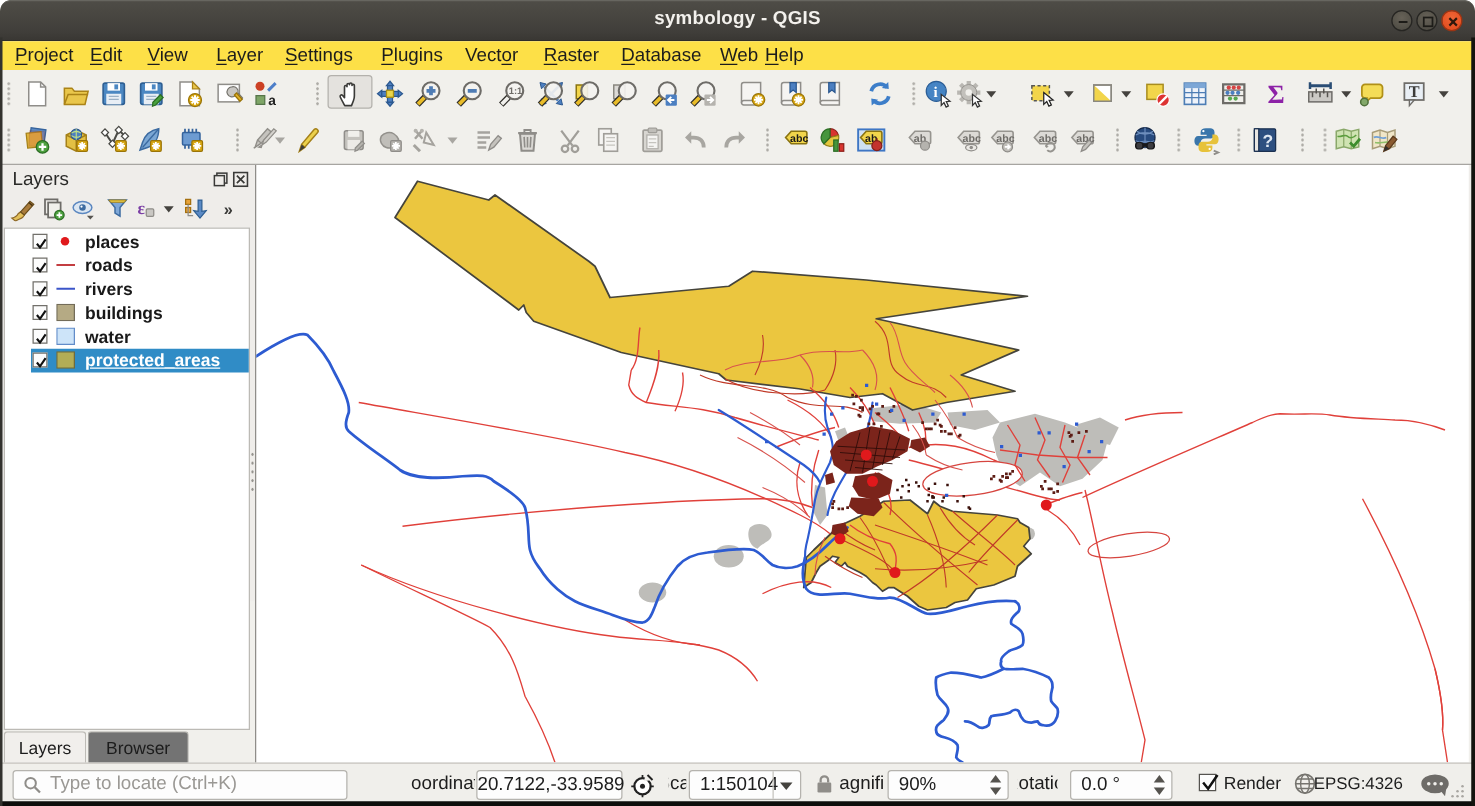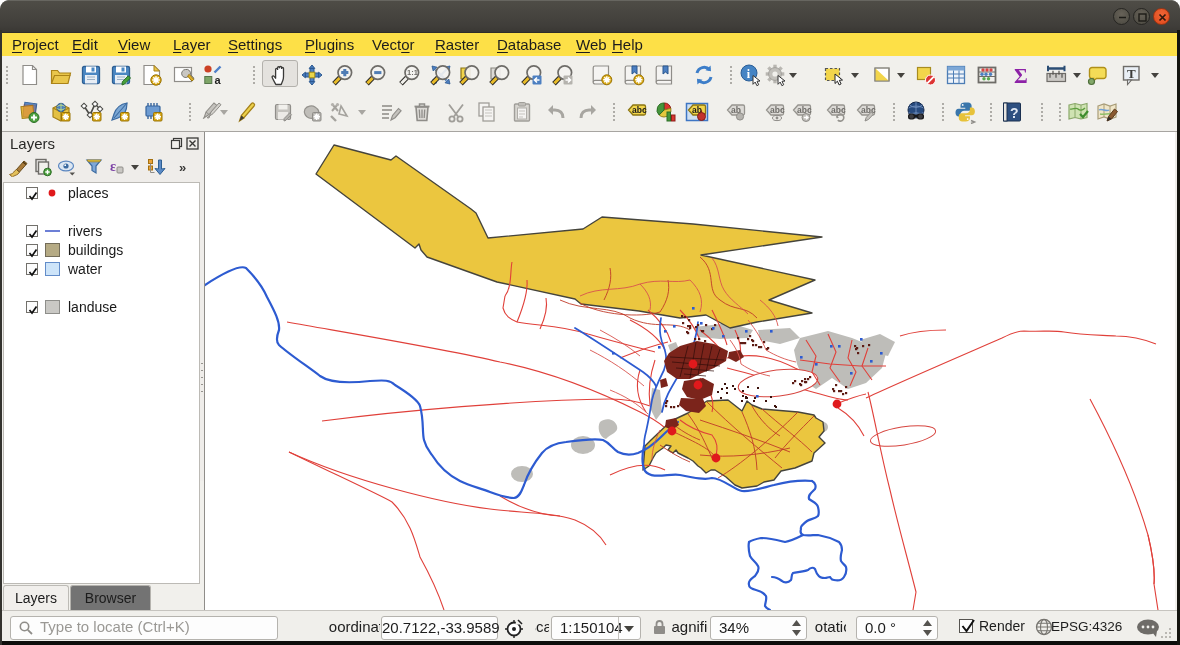--- a/index.html
+++ b/index.html
@@ -17,34 +17,35 @@
 .sep{position:absolute;top:9px;width:4px;height:20px;background-image:radial-gradient(circle,#aeaca7 1px,transparent 1.2px);background-size:4px 4px}
 .drop{position:absolute;top:17px;width:0;height:0;border-left:4px solid transparent;border-right:4px solid transparent;border-top:5px solid #44423e}
 .selbox{position:absolute;left:262px;top:4px;width:36px;height:27px;background:#e4e2de;border:1px solid #b3b1ac;border-radius:3px}
 .main{position:absolute;left:0;top:131px;width:1180px;height:350px;background:#efedea;border-top:1px solid #a7a5a1}
 .panel{position:absolute;left:0;top:0;width:204px;height:479px}
 .ptitle{position:absolute;left:10px;top:3px;font-size:15px;color:#2a2a28}
 .plist{position:absolute;left:3px;top:50px;width:197px;height:402px;background:#fff;border:1px solid #bcbab5}
 .prow{position:absolute;left:0;width:100%;height:19px}
 .pcheck{position:absolute;left:22px;top:3px;width:12px;height:12px;background:#fcfcfc;border:1px solid #72706b}
 .pswatch{position:absolute;left:41px;top:2px;width:15px;height:14px}
-.plabel{position:absolute;left:64px;top:1px;font-size:14px;font-weight:normal;color:#191919}
+.plabel{position:absolute;left:64px;top:1px;font-size:14px;font-weight:bold;color:#191919}
 .tab{position:absolute;top:453px;height:26px;font-size:14px;color:#1c1c1c;text-align:center;line-height:25px}
 .canvas{position:absolute;left:204px;top:0;width:971px;height:479px;background:#fff;border-left:1px solid #8f8d89}
 .status{position:absolute;left:0;top:610px;width:1180px;height:31px;background:#f0efeb;border-top:1px solid #c6c4bf;font-size:15px;color:#1d1d1d}
 .sbox{position:absolute;background:#fdfdfd;border:1px solid #b5b3ae;border-radius:3px;font-size:15px;color:#1d1d1d}
 .slabel2{position:absolute;top:7px;overflow:hidden;white-space:nowrap}.slabel2 span{display:inline-block}
 .spin{position:absolute;right:3px;width:13px}
 .blackbar{position:absolute;left:0;top:641px;width:1180px;height:4px;background:#0d0d0b}
 </style></head>
 <body>
 <div class="win">
     <div style="position:absolute;left:0;top:30px;width:2px;height:615px;background:#33322e;z-index:50"></div>
     <div style="position:absolute;right:0;top:30px;width:3px;height:615px;background:#14140f;z-index:50"></div>
   <div class="titlebar">
+    <div class="title">symbology - QGIS</div>
     <div class="wbtn" style="left:1113px">
         <svg width="13" height="13">
           <line x1="3" y1="6.5" x2="10" y2="6.5" stroke="#1d1c18" stroke-width="1.6"></line>
         </svg>
       </div>
     <div class="wbtn" style="left:1133px">
         <svg width="13" height="13">
           <rect x="3" y="3" width="7" height="7" fill="none" stroke="#1d1c18" stroke-width="1.4"></rect>
         </svg>
       </div>
@@ -512,20 +513,29 @@
       <div class="plist">
         <div class="prow" style="top:1px">
           <span class="pcheck"><svg width="12" height="12">
                 <path d="M2.5 6 L5 9 L9.5 2.5" fill="none" stroke="#111" stroke-width="1.7"></path>
               </svg></span>
           <svg class="pswatch" width="15" height="14">
               <circle cx="7" cy="7" r="3.4" fill="#e0191c"></circle>
             </svg>
           <span class="plabel">places</span>
         </div>
+        <div class="prow" style="top:20px">
+          <span class="pcheck"><svg width="12" height="12">
+                <path d="M2.5 6 L5 9 L9.5 2.5" fill="none" stroke="#111" stroke-width="1.7"></path>
+              </svg></span>
+          <svg class="pswatch" width="15" height="14">
+              <line x1="0" y1="7" x2="15" y2="7" stroke="#c33e41" stroke-width="1.6"></line>
+            </svg>
+          <span class="plabel">roads</span>
+        </div>
         <div class="prow" style="top:39px">
           <span class="pcheck"><svg width="12" height="12">
                 <path d="M2.5 6 L5 9 L9.5 2.5" fill="none" stroke="#111" stroke-width="1.7"></path>
               </svg></span>
           <svg class="pswatch" width="15" height="14">
               <line x1="0" y1="7" x2="15" y2="7" stroke="#3b55c9" stroke-width="1.6"></line>
             </svg>
           <span class="plabel">rivers</span>
         </div>
         <div class="prow" style="top:77px">
@@ -539,28 +549,28 @@
         </div>
         <div class="prow" style="top:58px">
           <span class="pcheck"><svg width="12" height="12">
                 <path d="M2.5 6 L5 9 L9.5 2.5" fill="none" stroke="#111" stroke-width="1.7"></path>
               </svg></span>
           <svg class="pswatch" width="15" height="14">
               <rect x="0.5" y="0.5" width="14" height="13" fill="#b5aa84" stroke="#736c59"></rect>
             </svg>
           <span class="plabel">buildings</span>
         </div>
-        <div class="prow" style="top:115px">
+        <div class="prow" style="top:96px;background:linear-gradient(90deg,#fff 21px,#308cc6 21px,#308cc6 196px,#fff 196px)">
           <span class="pcheck"><svg width="12" height="12">
                 <path d="M2.5 6 L5 9 L9.5 2.5" fill="none" stroke="#111" stroke-width="1.7"></path>
               </svg></span>
           <svg class="pswatch" width="15" height="14">
-              <rect x="0.5" y="0.5" width="14" height="13" fill="#c9c8c4" stroke="#8e8e8a"></rect>
+              <rect x="0.5" y="0.5" width="14" height="13" fill="#b3ad56" stroke="#6f6a3c"></rect>
             </svg>
-          <span class="plabel">landuse</span>
+          <span class="plabel" style="color:#fff;text-decoration:underline">protected_areas</span>
         </div>
       </div>
       <div class="tab" style="left:3px;width:66px;background:#f1efec;border:1px solid #bdbbb6;border-bottom:none;border-radius:3px 3px 0 0">Layers</div>
       <div class="tab" style="left:70px;width:81px;background:#737373;border:1px solid #b5b3ae;border-bottom:none;border-radius:3px 3px 0 0">Browser</div>
     </div>
     <div style="position:absolute;left:200.5px;top:228px;width:2px;height:34px;background-image:radial-gradient(circle,#96948f 0.9px,transparent 1.1px);background-size:2px 7px"></div>
       <div class="canvas" id="canvas">
         <svg width="970" height="478" viewBox="205 132 970 478" style="position:absolute;left:0;top:0">
           <path d="M800 338 L828 331 L852 338 L872 346 L886 353 L882 368 L866 383 L848 389 L832 378 L816 389 L804 381 L797 364 L794 350 Z" fill="#bebdb9"></path>
           <path d="M860 340 L880 334 L895 342 L888 356 L872 352 Z" fill="#bebdb9"></path>
@@ -799,21 +809,21 @@
         <span style="position:absolute;left:8px;top:2px">1:150104</span>
         <span style="position:absolute;right:0;width:22px;height:22px;border-left:1px solid #c5c3be"></span>
         <span style="position:absolute;right:6px;top:9px;width:0;height:0;border-left:5px solid transparent;border-right:5px solid transparent;border-top:6px solid #44423e"></span>
       </div>
       <svg style="position:absolute;left:651px;top:8px" width="17" height="17" viewBox="0 0 17 17">
         <rect x="3" y="7" width="11" height="8" rx="1" fill="#8f8d89"></rect>
         <path d="M5.5 7V5a3 3 0 0 1 6 0v2" fill="none" stroke="#8f8d89" stroke-width="1.8"></path>
       </svg>
       <div class="slabel2" style="left:671px;width:37px"><span style="margin-left:-12px">Magnifier</span></div>
       <div class="sbox" style="left:710px;top:5px;width:97px;height:24px">
-        <span style="position:absolute;left:8px;top:2px">34%</span>
+        <span style="position:absolute;left:8px;top:2px">90%</span>
         <svg class="spin" style="top:2px" width="13" height="18" viewBox="0 0 13 18">
           <path d="M6.5 1L11 7H2z" fill="#55534f"></path>
           <path d="M6.5 17L11 11H2z" fill="#55534f"></path>
         </svg>
       </div>
       <div class="slabel2" style="left:814px;width:32px"><span style="margin-left:-10px">Rotation</span></div>
       <div class="sbox" style="left:856px;top:5px;width:82px;height:24px">
         <span style="position:absolute;left:8px;top:2px">0.0 °</span>
         <svg class="spin" style="top:2px" width="13" height="18" viewBox="0 0 13 18">
           <path d="M6.5 1L11 7H2z" fill="#55534f"></path>

